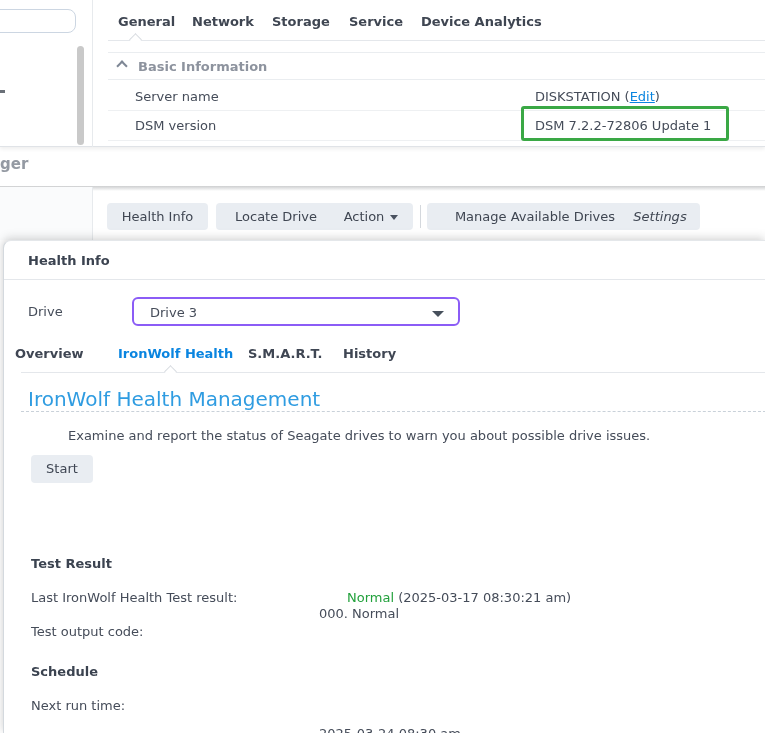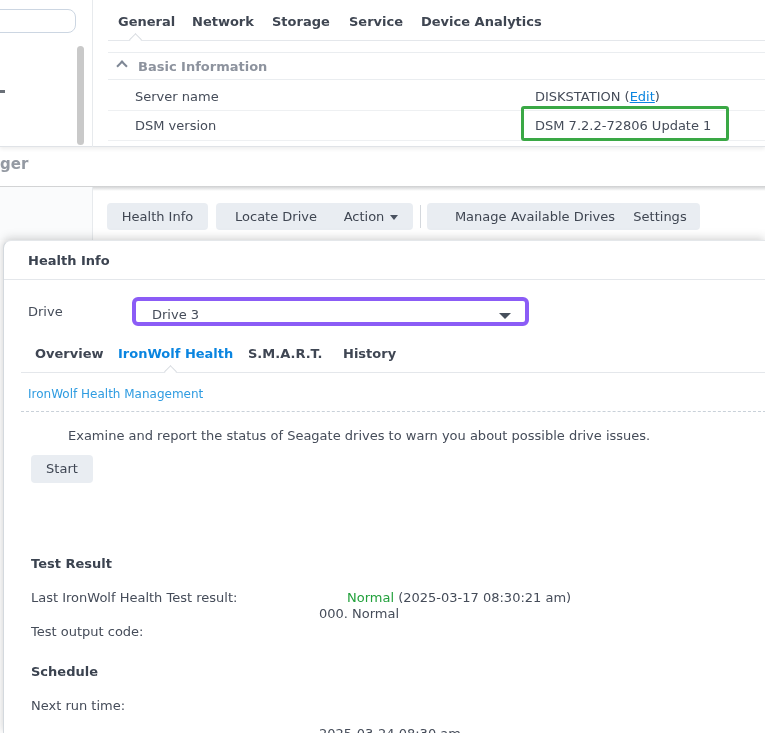--- a/index.html
+++ b/index.html
@@ -42,28 +42,28 @@
   .caret { display:inline-block; width:0; height:0; border-left:4px solid transparent;
     border-right:4px solid transparent; border-top:5px solid #4a5260; margin-left:6px; vertical-align:1px; }
 
   
   #dialog { left:3px; top:240px; width:762px; height:493px; background:#fff;
     border-left:1px solid #d4d9de; border-top:1px solid #e4e7ea; border-radius:8px 0 0 0;
     box-shadow:0 -3px 10px rgba(0,0,0,.13), -2px 0 6px rgba(0,0,0,.05); }
   #dlg-title { left:24px; top:12px; font-weight:bold; color:#3b4350; }
   #dlg-header-line { left:0; top:38px; width:762px; }
   #drive-label { left:24px; top:63px; }
-  #drive-select { left:128px; top:56px; width:397px; height:29px; background:#fff;
-    border:4px solid #8b5cf6; border-radius:6px; cursor:pointer; }
+  #drive-select { left:128px; top:56px; width:328px; height:29px; background:#fff;
+    border:2px solid #8b5cf6; border-radius:6px; cursor:pointer; }
   #drive-select .val { position:absolute; left:16px; top:6px; color:#454c59; }
   #drive-select .dd-caret { position:absolute; right:14px; top:12px; width:0; height:0;
     border-left:6px solid transparent; border-right:6px solid transparent; border-top:6px solid #47505c; }
   .dlg-tabs span { position:absolute; top:105px; font-weight:bold; color:#3f4653; cursor:pointer; }
   #dlg-tabline { left:17px; top:131px; width:745px; }
-  #hd-heading { left:24px; top:146px; font-size:12px; color:#2f9ce1; }
+  #hd-heading { left:24px; top:146px; font-size:20px; color:#2f9ce1; }
   #hd-dash { position:absolute; left:17px; top:170px; width:745px; border-top:1px dashed #c9d1d9; }
   #hd-desc { left:24px; top:187px;margin-left:40px; }
   #start-btn { left:27px; top:214px; width:62px; height:28px; background:#e9edf2; border-radius:4px;
     color:#3f4653; text-align:center; line-height:28px; cursor:pointer; }
   #hd-note { left:24px; top:254px; width:718px; line-height:26px; }
   .bold-head { position:absolute; font-weight:bold; color:#3b4350; }
   .kv-label { position:absolute; left:27px; color:#454c59; }
   .kv-value { position:absolute; left:315px; color:#454c59; }
   .status-ok { color:#22a13c;margin-left:28px; }
 </style>
@@ -103,34 +103,34 @@
 
 <div class="abs" id="sm-partial-title">ger</div>
 <div class="abs" id="sm-shadow"></div>
 <div class="abs" id="sm-sidebar"></div>
 
 <div class="tb-btn" style="left:107px; width:101px;">Health Info</div>
 <div class="tb-btn" style="left:216px; width:120px;">Locate Drive</div>
 <div class="tb-btn" style="left:329px; width:84px;"><span>Action</span><span class="caret"></span></div>
 <div class="abs" id="tb-divider"></div>
 <div class="tb-btn" style="left:427px; width:216px;">Manage Available Drives</div>
-<div class="tb-btn" style="left:620px; width:80px;">Settings</div>
+<div class="tb-btn" style="left:620px; width:80px;font-style:italic;">Settings</div>
 
 <div class="abs" id="dialog">
   <div class="abs" id="dlg-title">Health Info</div>
   <div class="hline" id="dlg-header-line"></div>
 
   <div class="abs" id="drive-label">Drive</div>
   <div class="abs" id="drive-select">
     <span class="val">Drive 3</span>
     <span class="dd-caret"></span>
   </div>
 
   <div class="dlg-tabs">
-    <span style="left:31px">Overview</span>
+    <span style="left:11px">Overview</span>
     <span style="left:114px; color:#0a85e0;">IronWolf Health</span>
     <span style="left:244px">S.M.A.R.T.</span>
     <span style="left:339px">History</span>
   </div>
   <div class="hline" id="dlg-tabline"></div>
   <div class="notch" style="left:162px; top:126px;"></div>
 
   <div class="abs" id="hd-heading">IronWolf Health Management</div>
   <div id="hd-dash"></div>
 

